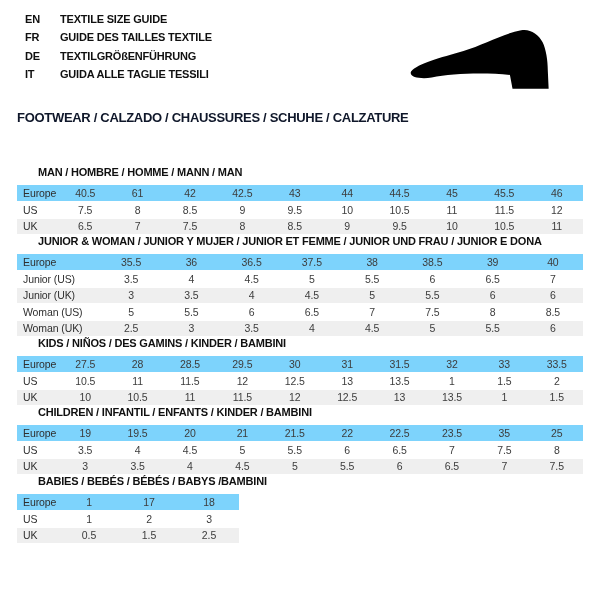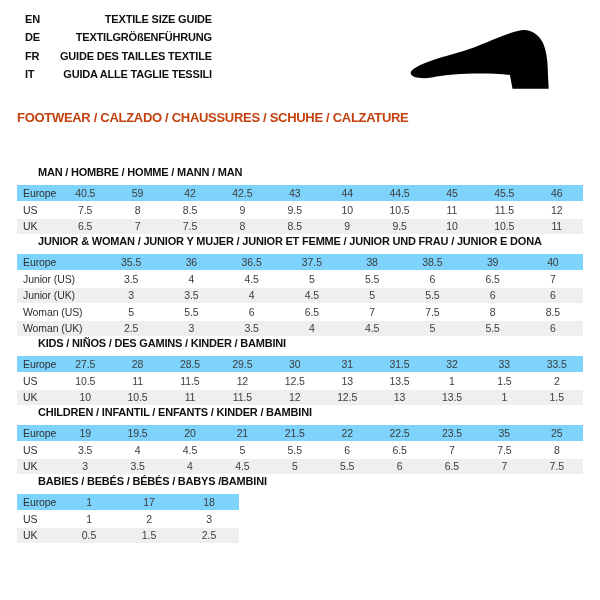--- a/index.html
+++ b/index.html
@@ -14,38 +14,37 @@
 
   
   .lang-list { position: absolute; left: 25px; top: 10px; }
   .lang-row {
     display: flex;
     font-weight: bold;
     font-size: 11px;
     line-height: 18.3px;
     letter-spacing: -0.2px;
     color: #101010;
-    justify-content: space-between;
   }
   .lang-code { width: 35px; flex: 0 0 35px; }
 
   .shoe-icon {
     position: absolute;
     left: 392px; top: 20px;
     width: 186px; height: 86px;
   }
   .shoe-icon svg { width: 100%; height: 100%; display: block; }
 
   .category-title {
     position: absolute;
     left: 17px; top: 110px;
     font-weight: bold;
     font-size: 13px;
     letter-spacing: -0.3px;
-    color: #c2410c;
+    color: #0f172a;
     white-space: nowrap;
   }
 
   
   .tables-wrap { position: absolute; left: 17px; top: 166px; width: 566px; }
   .section:not(:first-child) { }
   .section-title {
     font-size: 11px;
     font-weight: bold;
     line-height: 12px;
@@ -87,26 +86,26 @@
 <body>
 
 <div class="page">
 
   <div class="lang-list">
     <div class="lang-row">
       <span class="lang-code">EN</span>
       <span class="lang-text">TEXTILE SIZE GUIDE</span>
     </div>
     <div class="lang-row">
+      <span class="lang-code">FR</span>
+      <span class="lang-text">GUIDE DES TAILLES TEXTILE</span>
+    </div>
+    <div class="lang-row">
       <span class="lang-code">DE</span>
       <span class="lang-text">TEXTILGRÖßENFÜHRUNG</span>
-    </div>
-    <div class="lang-row">
-      <span class="lang-code">FR</span>
-      <span class="lang-text">GUIDE DES TAILLES TEXTILE</span>
     </div>
     <div class="lang-row">
       <span class="lang-code">IT</span>
       <span class="lang-text">GUIDA ALLE TAGLIE TESSILI</span>
     </div>
   </div>
 
   <div class="shoe-icon">
     <svg viewBox="0 0 200 100" xmlns="http://www.w3.org/2000/svg" aria-hidden="true">
       <path fill="#000000" d="M14 60
@@ -126,21 +125,21 @@
 
   <div class="tables-wrap">
 
     <div class="section">
       <div class="section-title">MAN / HOMBRE / HOMME / MANN / MAN</div>
       <table>
         <tbody>
             <tr>
               <td class="rowlabel">Europe</td>
               <td>40.5</td>
-              <td>59</td>
+              <td>61</td>
               <td>42</td>
               <td>42.5</td>
               <td>43</td>
               <td>44</td>
               <td>44.5</td>
               <td>45</td>
               <td>45.5</td>
               <td>46</td>
             </tr>
             <tr>

